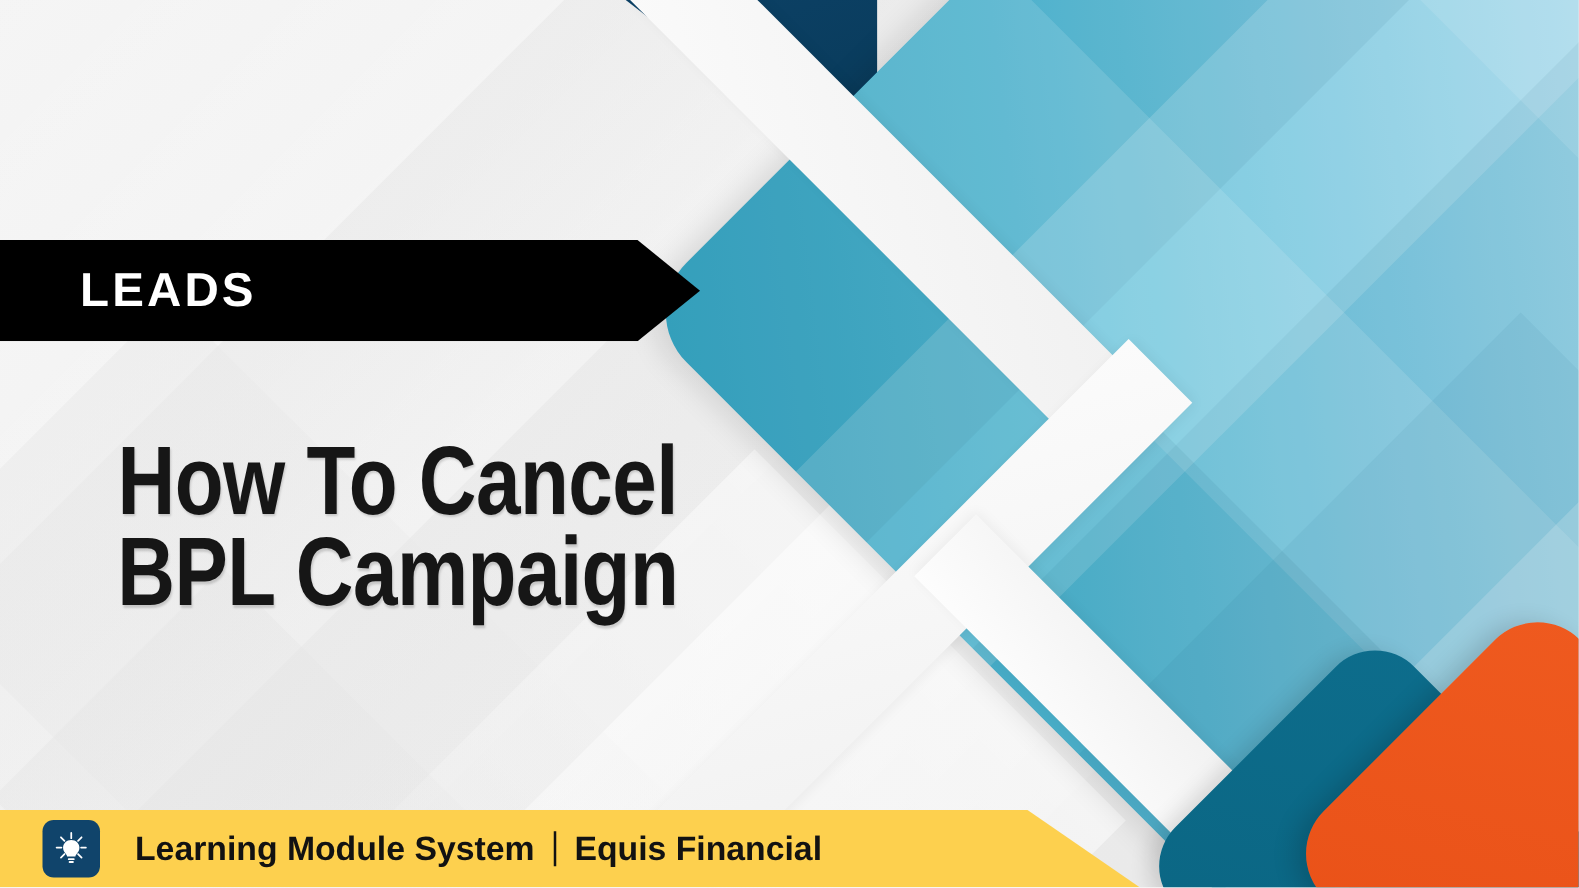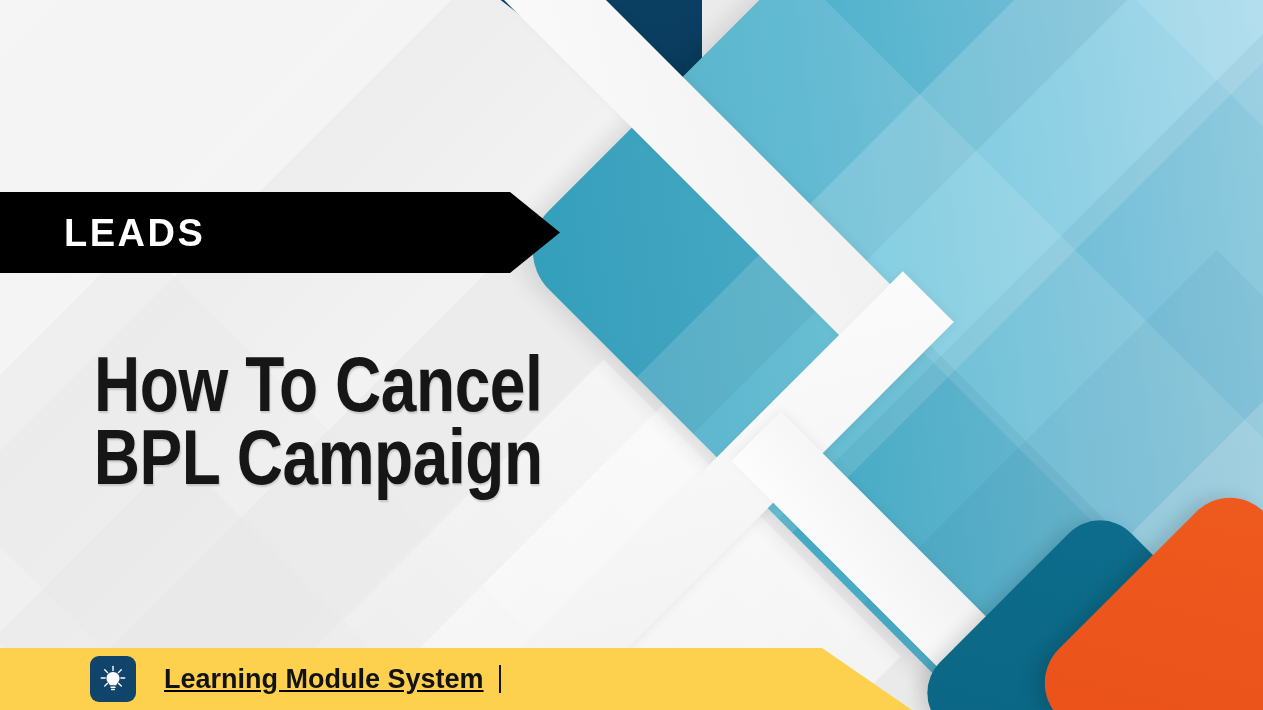--- a/index.html
+++ b/index.html
@@ -211,22 +211,21 @@
     background: #fdd04e;
     clip-path: polygon(0 0, 822px 0, 912px 100%, 0 100%);
     border-top-right-radius: 14px;
   }
   .footer-inner {
     position: absolute;
     left: 0; top: 648px;
     height: 62px;
     display: flex;
     align-items: center;
-    padding-left: 90px;
-    text-decoration: underline;
+    padding-left: 34px;
   }
   .bulb-tile {
     width: 46px;
     height: 46px;
     background: #10446b;
     border-radius: 9px;
     display: flex;
     align-items: center;
     justify-content: center;
     flex: none;
@@ -306,16 +305,17 @@
           <line x1="24.8" y1="23.5" x2="21.8" y2="20.5"></line>
         </g>
         <path d="M16 8.5c-4 0-7 3-7 6.7 0 2.6 1.5 4.1 2.4 5.2.7.8 1 1.4 1.05 2.3h7.1c.05-.9.35-1.5 1.05-2.3.9-1.1 2.4-2.6 2.4-5.2 0-3.7-3-6.7-7-6.7z" fill="#ffffff"></path>
         <rect x="13.1" y="24" width="5.8" height="1.7" rx="0.8" fill="#ffffff"></rect>
         <rect x="13.8" y="26.4" width="4.4" height="1.7" rx="0.8" fill="#ffffff"></rect>
       </svg>
     </div>
     <div class="footer-text">
       <span>Learning Module System</span>
       <span class="footer-divider"></span>
+      <span>Equis Financial</span>
     </div>
   </div>
 
 </div>
 
 </body></html>

